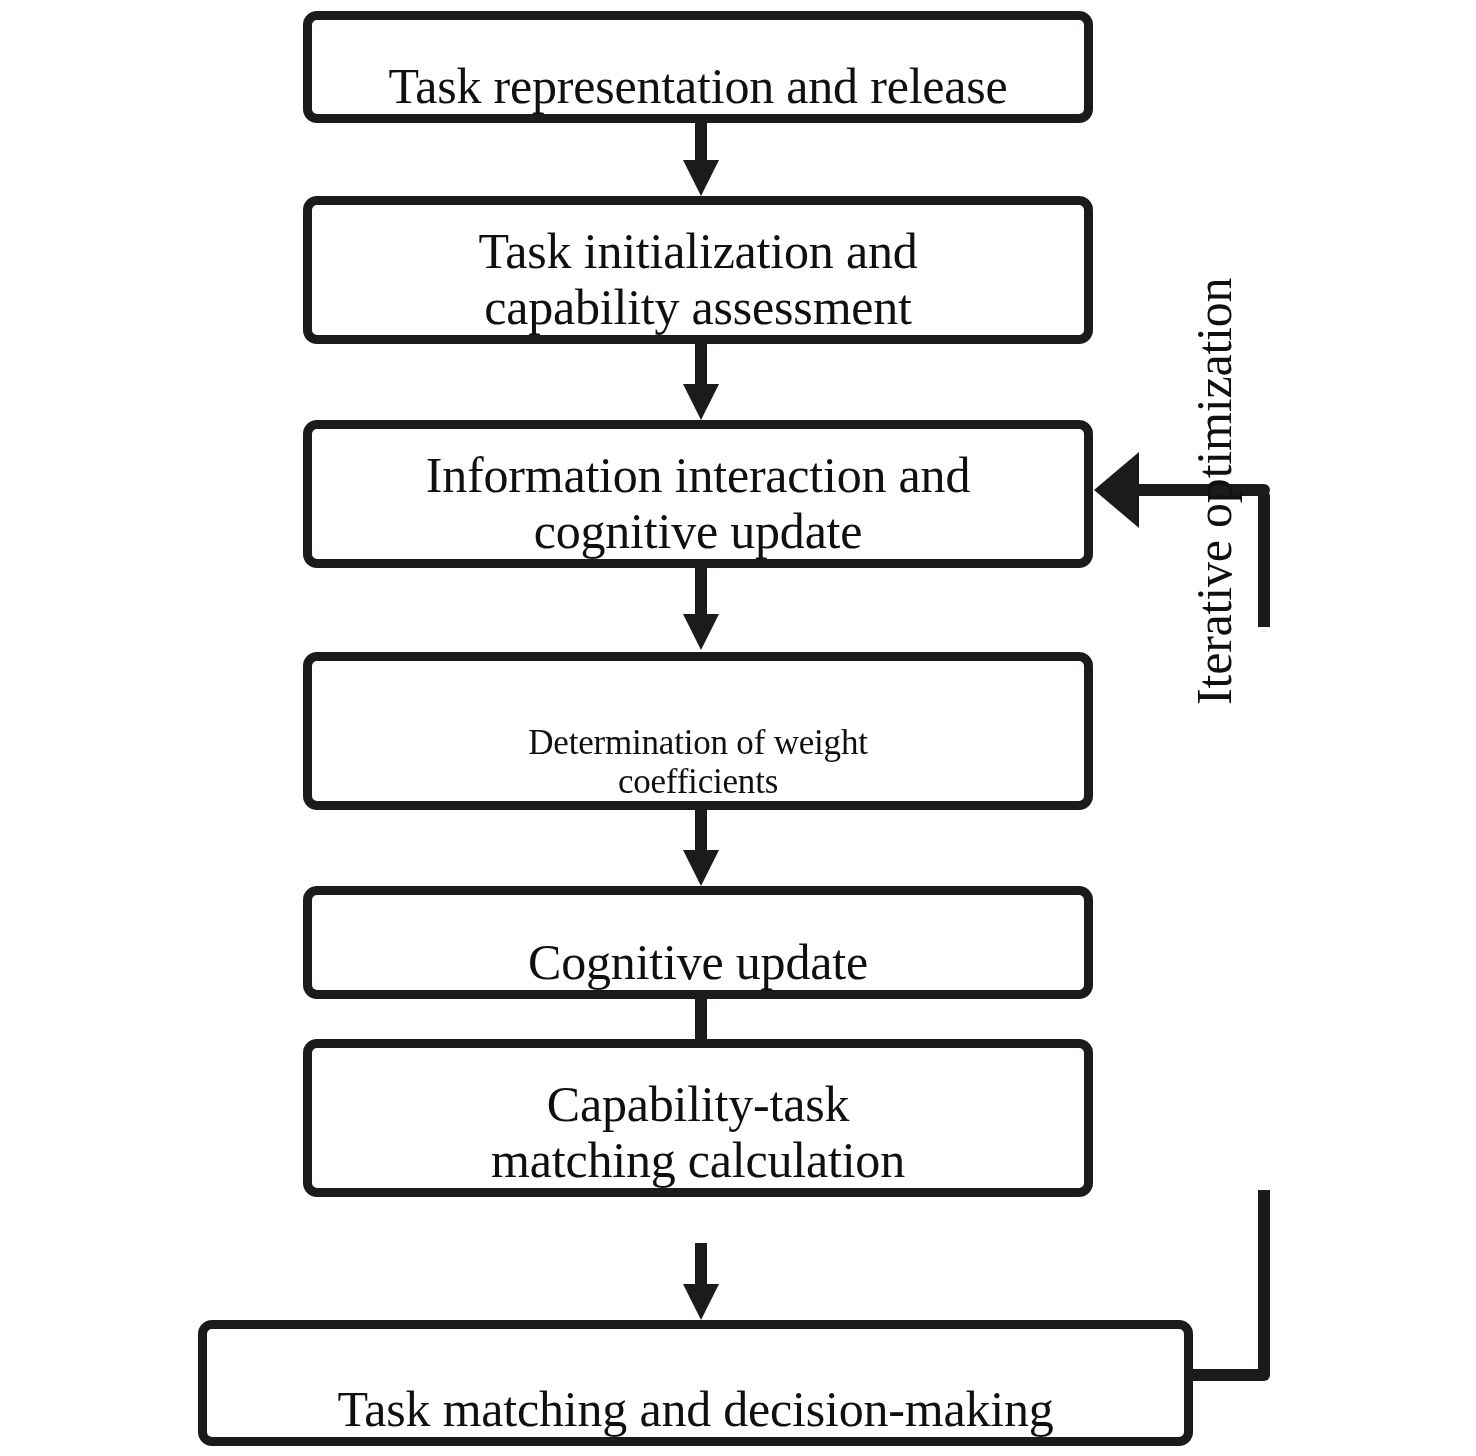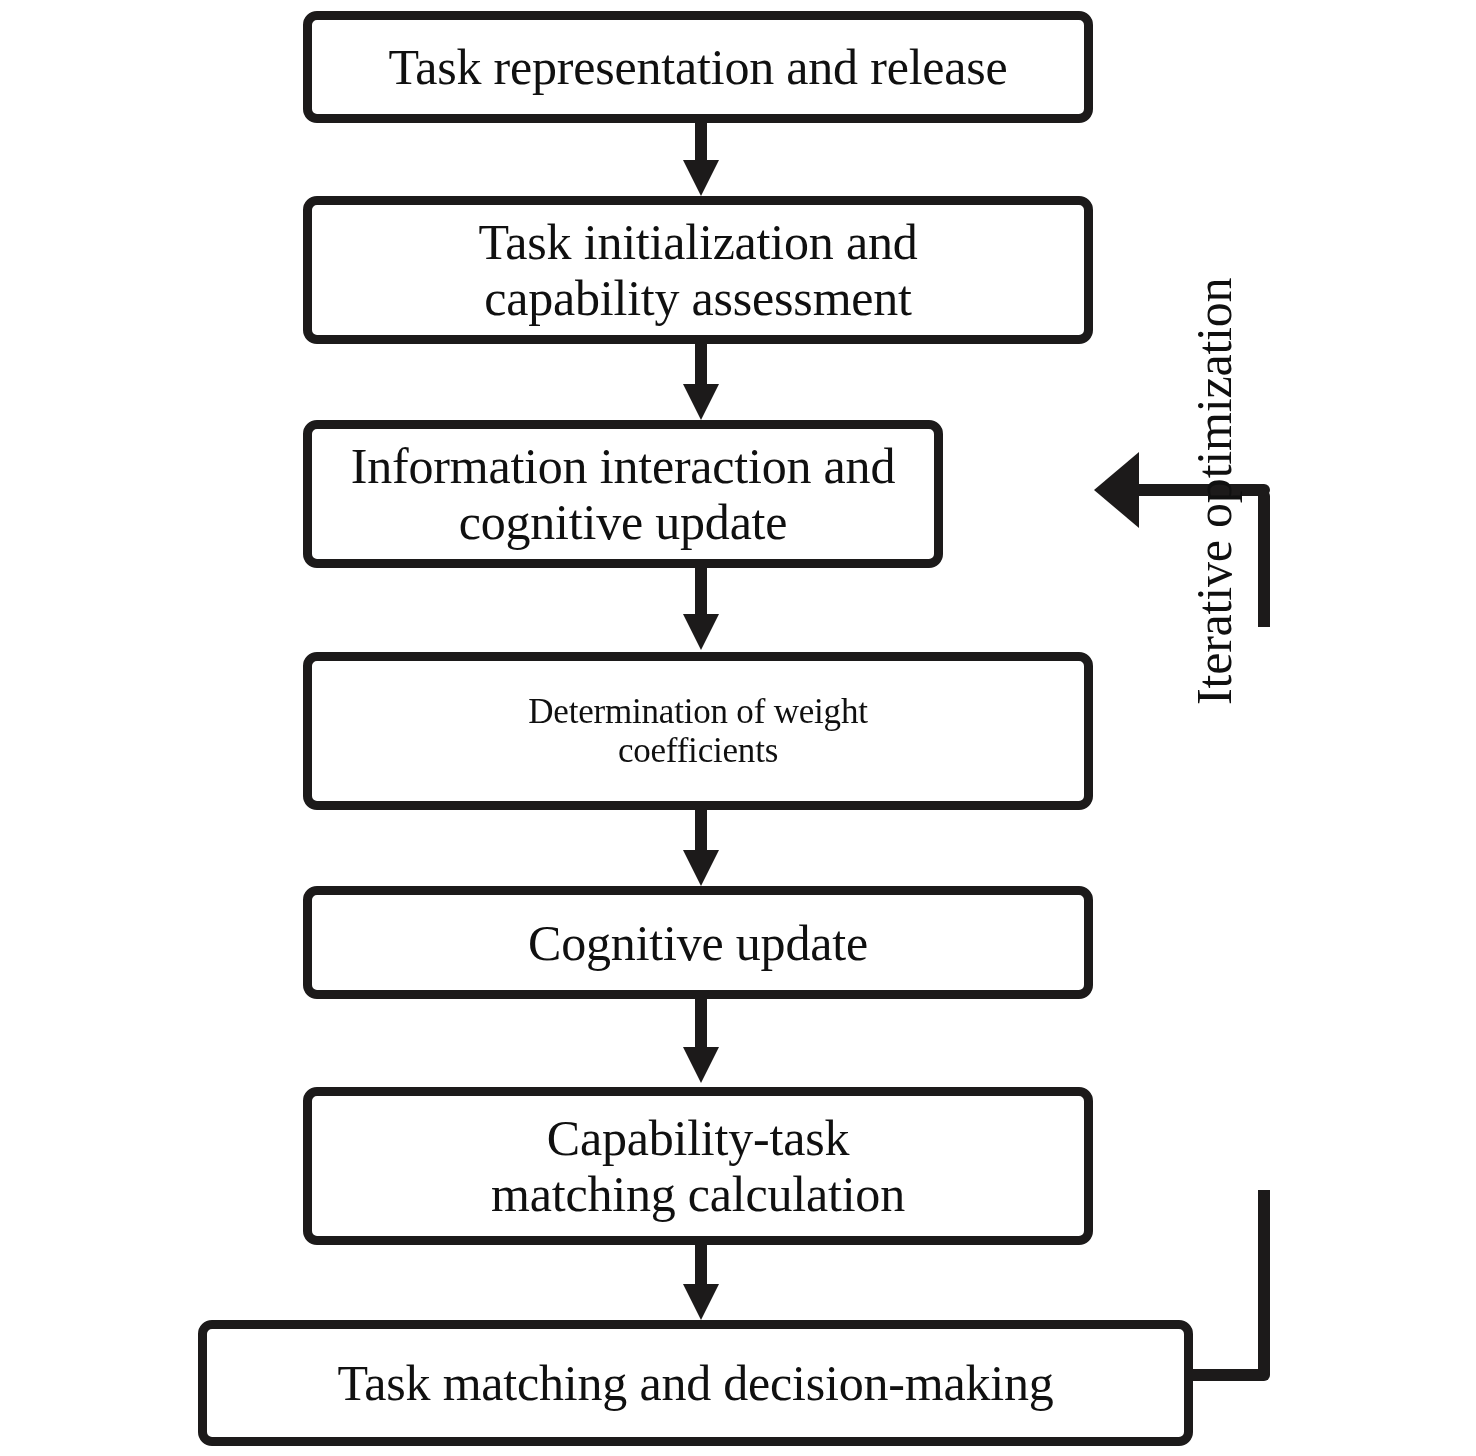--- a/index.html
+++ b/index.html
@@ -17,39 +17,39 @@
   }
 
   
   .node {
     position: absolute;
     box-sizing: border-box;
     border: 9px solid #1c1a1a;
     border-radius: 14px;
     background: #ffffff;
     display: flex;
-    align-items: center;
+    align-items: flex-end;
     justify-content: center;
     text-align: center;
     color: #101010;
     line-height: 1.12;
     letter-spacing: -0.2px;
   }
   .node .label {
     display: block;
     padding: 0 10px;
     white-space: pre-line;
   }
 
   .n1 { left: 303px; top: 11px;   width: 790px; height: 112px; font-size: 50px; }
   .n2 { left: 303px; top: 196px;  width: 790px; height: 148px; font-size: 50px; }
-  .n3 { left: 303px; top: 420px;  width: 640px; height: 148px; font-size: 50px; }
+  .n3 { left: 303px; top: 420px;  width: 790px; height: 148px; font-size: 50px; }
   .n4 { left: 303px; top: 652px;  width: 790px; height: 158px; font-size: 35px; }
   .n5 { left: 303px; top: 886px;  width: 790px; height: 113px; font-size: 50px; }
-  .n6 { left: 303px; top: 1087px; width: 790px; height: 158px; font-size: 50px; }
+  .n6 { left: 303px; top: 1039px; width: 790px; height: 158px; font-size: 50px; }
   .n7 { left: 198px; top: 1320px; width: 995px; height: 126px; font-size: 50px; }
 
   
   .down-arrow {
     position: absolute;
     left: 683px;
     width: 36px;
   }
   .down-arrow .shaft {
     position: absolute;

